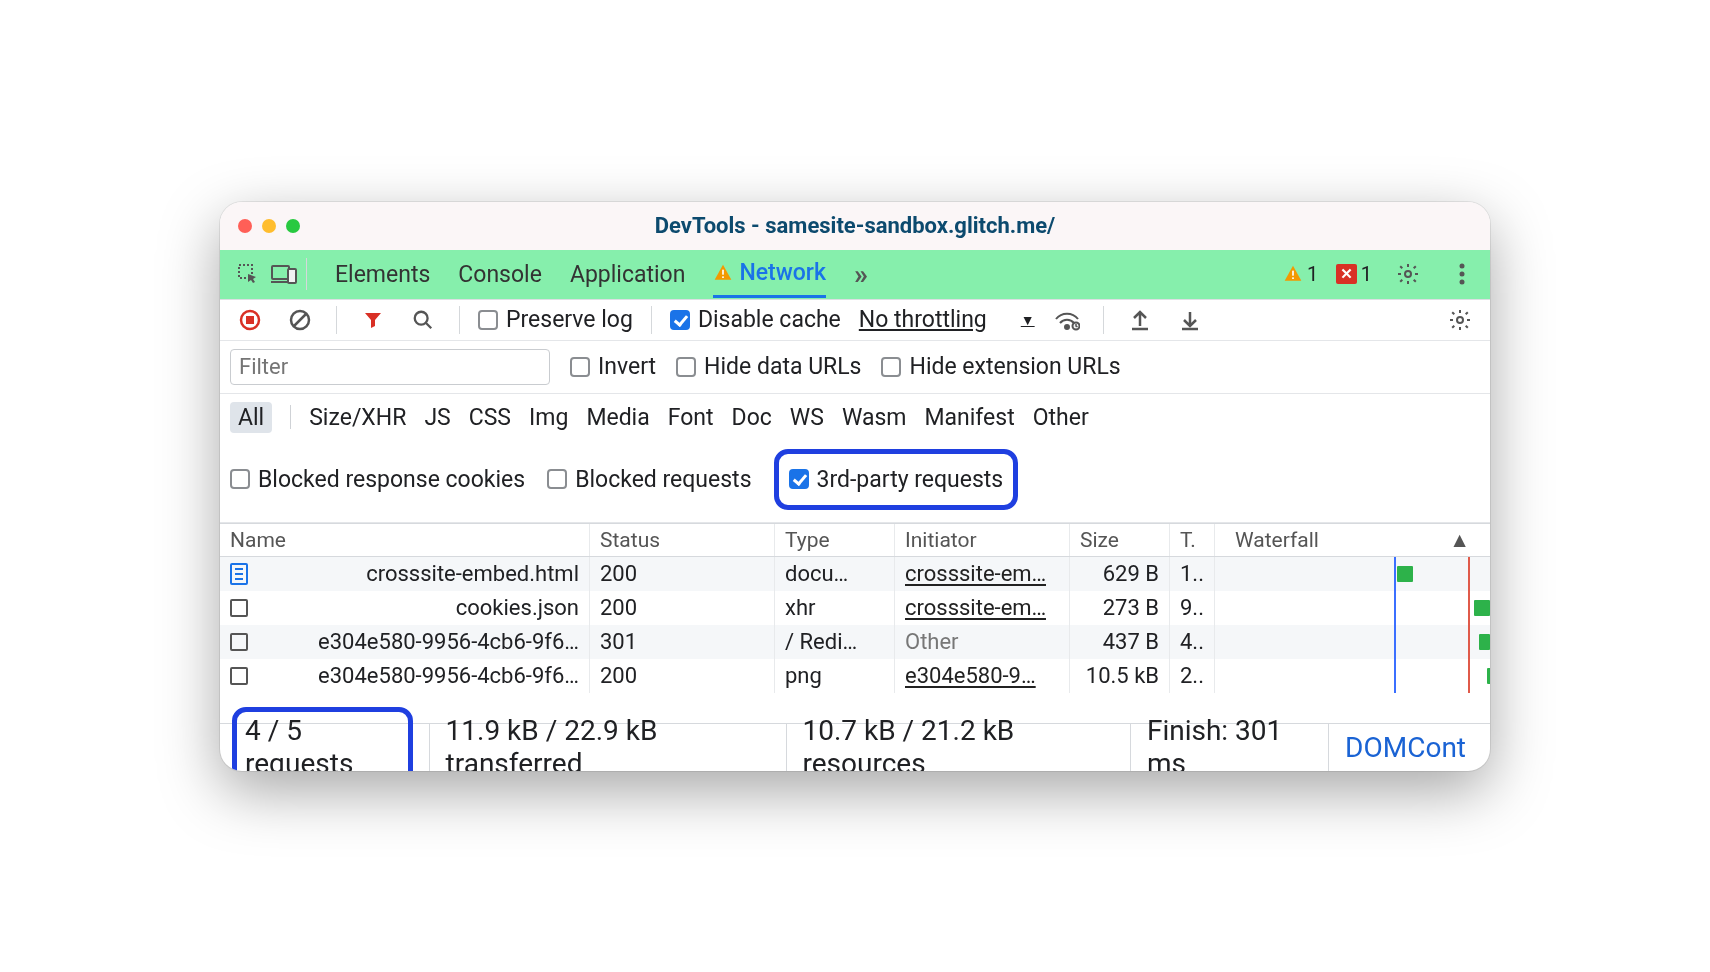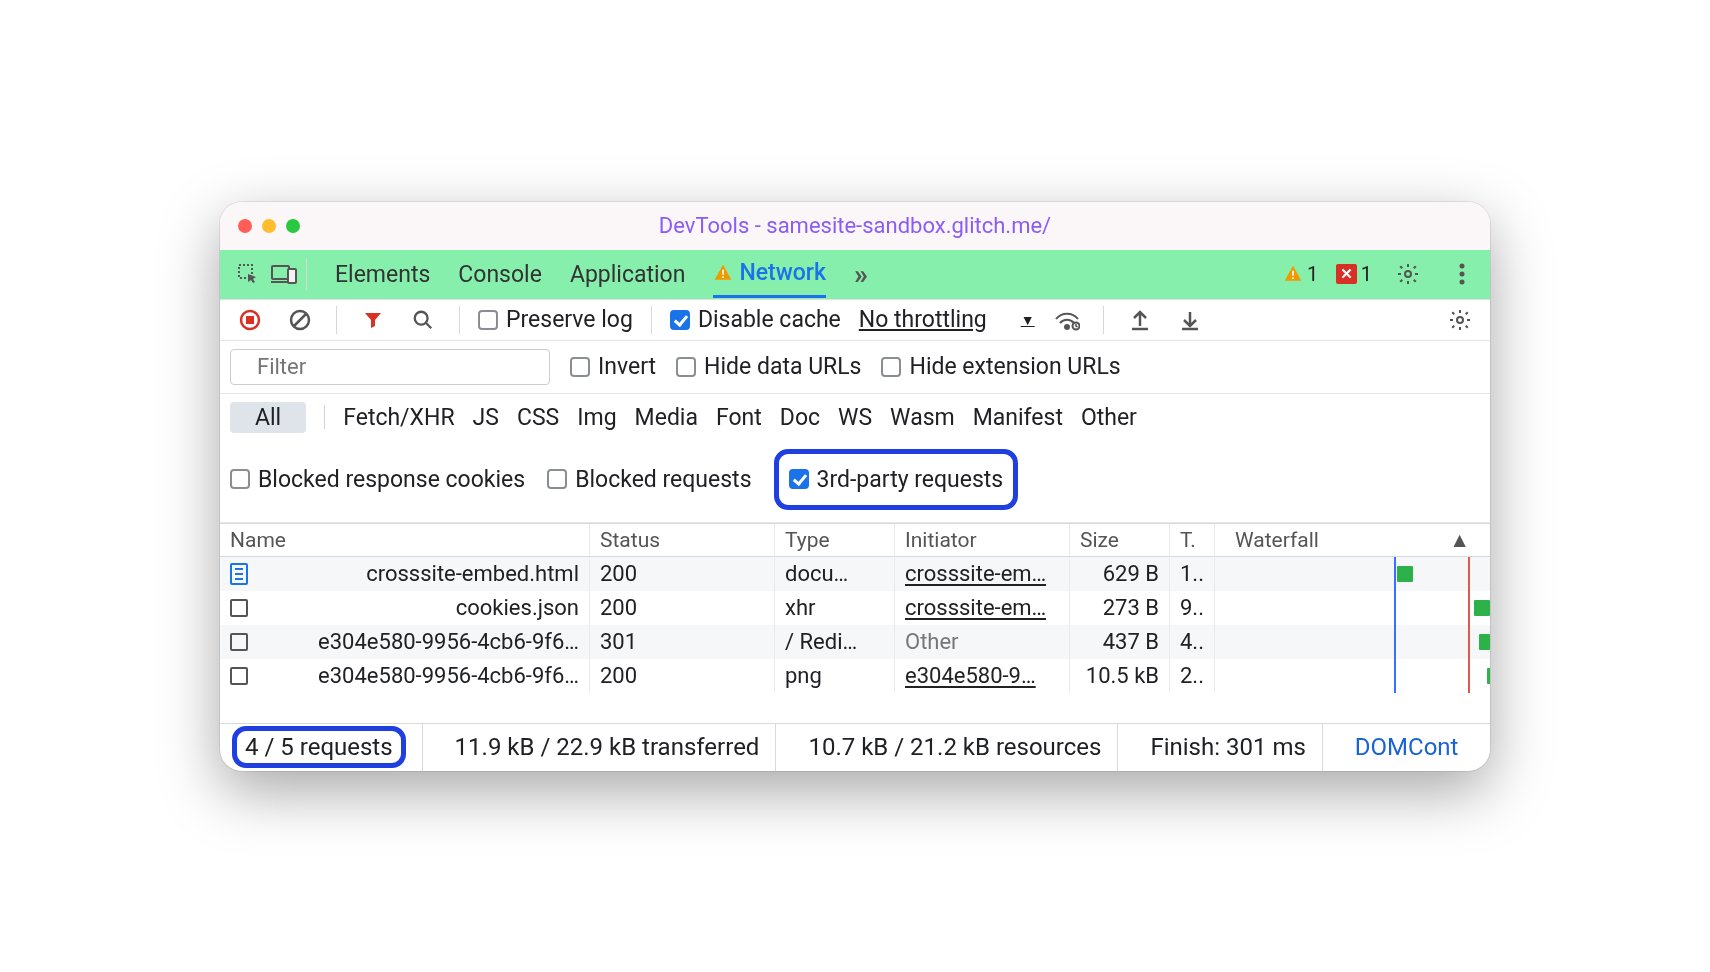--- a/index.html
+++ b/index.html
@@ -3,46 +3,46 @@
 <meta charset="utf-8">
 <style>
   * { box-sizing: border-box; font-family: -apple-system, BlinkMacSystemFont, "Segoe UI", Roboto, Helvetica, Arial, sans-serif; }
   body { margin:0; background:#fff; display:flex; align-items:center; justify-content:center; height:972px; }
   .frame { width:1270px; border-radius:22px; overflow:hidden; box-shadow:0 20px 60px rgba(0,0,0,0.35), 0 0 0 1px rgba(0,0,0,0.08); background:#fff; font-size:23px; color:#202124; }
   
   .titlebar { height:48px; background:#fbf6f7; display:flex; align-items:center; position:relative; }
   .traffic { display:flex; gap:10px; position:absolute; left:18px; }
   .dot { width:14px; height:14px; border-radius:50%; }
   .dot.r{background:#ff5f57}.dot.y{background:#ffbd2e}.dot.g{background:#28c940}
-  .title { margin:0 auto; font-size:22px; font-weight:400; color:#8b5cf6; }
+  .title { margin:0 auto; font-size:22px; font-weight:700; color:#0c4a6e; }
   
   .tabs-row { display:flex; align-items:center; height:50px; background:#86efac; border-bottom:1px solid #dcdfe3; padding:0 10px; }
   .tool-icon { width:36px; height:36px; display:flex; align-items:center; justify-content:center; color:#555; }
   .tabs { display:flex; gap:28px; margin-left:24px; align-items:center; }
   .tab { color:#333; font-size:23px; cursor:pointer; height:48px; display:flex; align-items:center; gap:6px; }
   .tab.active { color:#1a73e8; border-bottom:3px solid #1a73e8; font-weight:500; }
   .right-icons { margin-left:auto; display:flex; align-items:center; gap:18px; }
   .count-badge { display:flex; align-items:center; gap:4px; font-size:20px; }
   .warn-tri { color:#f29900; }
   .err-box { background:#d93025; color:#fff; font-size:15px; padding:1px 4px; border-radius:2px; font-weight:bold; }
   
   .toolbar { display:flex; align-items:center; height:41px; border-bottom:1px solid #e4e6e9; padding:0 12px; gap:14px; background:#fff; }
   .sep { width:1px; height:28px; background:#d5d8db; margin:0 4px; }
   .checkbox { width:20px; height:20px; border:2px solid #8a8d91; border-radius:4px; display:inline-block; flex-shrink:0; }
   .checkbox.checked { background:#1a73e8; border-color:#1a73e8; position:relative; }
   .checkbox.checked::after { content:""; position:absolute; left:5px; top:1px; width:5px; height:10px; border:solid #fff; border-width:0 3px 3px 0; transform:rotate(40deg); }
   .cb-wrap { display:flex; align-items:center; gap:8px; cursor:pointer; }
   .throttle { display:flex; align-items:center; gap:6px; margin-left:4px;text-decoration:underline; }
   
   .filter-row { display:flex; align-items:center; gap:20px; padding:8px 10px; border-bottom:1px solid #e4e6e9; flex-wrap:wrap; }
-  .filter-input { width:320px; height:36px; border:1px solid #c9ccd0; border-radius:4px; padding:0 26px; font-size:22px; color:#888; }
+  .filter-input { width:320px; height:36px; border:1px solid #c9ccd0; border-radius:4px; padding:0 8px; font-size:22px; color:#888; }
   
   .chips-row { display:flex; align-items:center; gap:18px; padding:8px 10px; border-bottom:0; flex-wrap:wrap; }
   .chip { cursor:pointer; font-size:23px; }
-  .chip.sel { background:#dfe4ea; border-radius:4px; padding:2px 25px; }
+  .chip.sel { background:#dfe4ea; border-radius:4px; padding:2px 8px; }
   .chips-row .divider { height:24px; width:1px; background:#cfd2d6; }
   
   .blocked-row { display:flex; align-items:center; gap:22px; padding:8px 10px 12px; border-bottom:1px solid #e4e6e9; flex-wrap:wrap; }
   .highlight-box { border:5px solid #1f3fe0; border-radius:14px; padding:12px 10px; }
   
   .grid-header, .grid-row { display:grid; grid-template-columns: 370px 185px 120px 175px 100px 45px 1fr; align-items:center; height:34px; }
   .grid-header { border-bottom:1px solid #d6d9dd; border-top:1px solid #d6d9dd; background:#fff; color:#555; font-size:21px; }
   .grid-header > div, .grid-row > div { padding:0 10px; border-right:1px solid #e8eaec; height:100%; display:flex; align-items:center; overflow:hidden; white-space:nowrap; text-overflow:ellipsis; }
   .grid-header > div:last-child, .grid-row > div:last-child { border-right:0; }
   .grid-row { font-size:22px; }
@@ -52,21 +52,21 @@
   .box-icon { width:18px; height:18px; border:2px solid #555; border-radius:2px; flex-shrink:0; }
   .initiator-link { text-decoration:underline; text-underline-offset:3px; color:#222; overflow:hidden; text-overflow:ellipsis; }
   .initiator-other { color:#777; }
   .size-cell{justify-content:flex-end;}
   .waterfall-cell { position:relative; justify-content:flex-start; padding:0 !important; }
   .wf-header { display:flex; align-items:center; justify-content:space-between; width:100%; padding:0 10px; }
   .wf-rule-blue{position:absolute;top:0;bottom:0;left:65%;width:2px;background:#3b6fff;}
   .wf-rule-red{position:absolute;top:0;bottom:0;left:92%;width:2px;background:#e05a4a;}
   .wf-bar{position:absolute;height:16px;background:#2db24a;border-radius:1px;}
   
-  .statusbar { display:flex; align-items:center; height:48px; border-top:1px solid #d6d9dd; padding:0 8px; gap:16px; font-size:24px; }
+  .statusbar { display:flex; align-items:center; height:48px; border-top:1px solid #d6d9dd; padding:0 8px; gap:0; font-size:28px; }
   .status-seg { padding:0 16px; border-right:1px solid #d6d9dd; height:100%; display:flex; align-items:center; }
   .status-seg:last-child{border-right:0;}
   .status-link{color:#1a63d4;}
   .highlight-stat { border:5px solid #1f3fe0; border-radius:14px; padding:2px 8px; }
   svg{display:block}
 </style>
 </head>
 <body>
 
 <div class="frame">
@@ -221,21 +221,21 @@
       </label>
     <label class="cb-wrap">
         <span class="checkbox"></span>
         <span>Hide extension URLs</span>
       </label>
   </div>
 
   <div class="chips-row">
     <span class="chip sel">All</span>
     <span class="divider"></span>
-    <span class="chip">Fetch/XHR</span>
+    <span class="chip">Size/XHR</span>
     <span class="chip">JS</span>
     <span class="chip">CSS</span>
     <span class="chip">Img</span>
     <span class="chip">Media</span>
     <span class="chip">Font</span>
     <span class="chip">Doc</span>
     <span class="chip">WS</span>
     <span class="chip">Wasm</span>
     <span class="chip">Manifest</span>
     <span class="chip">Other</span>

